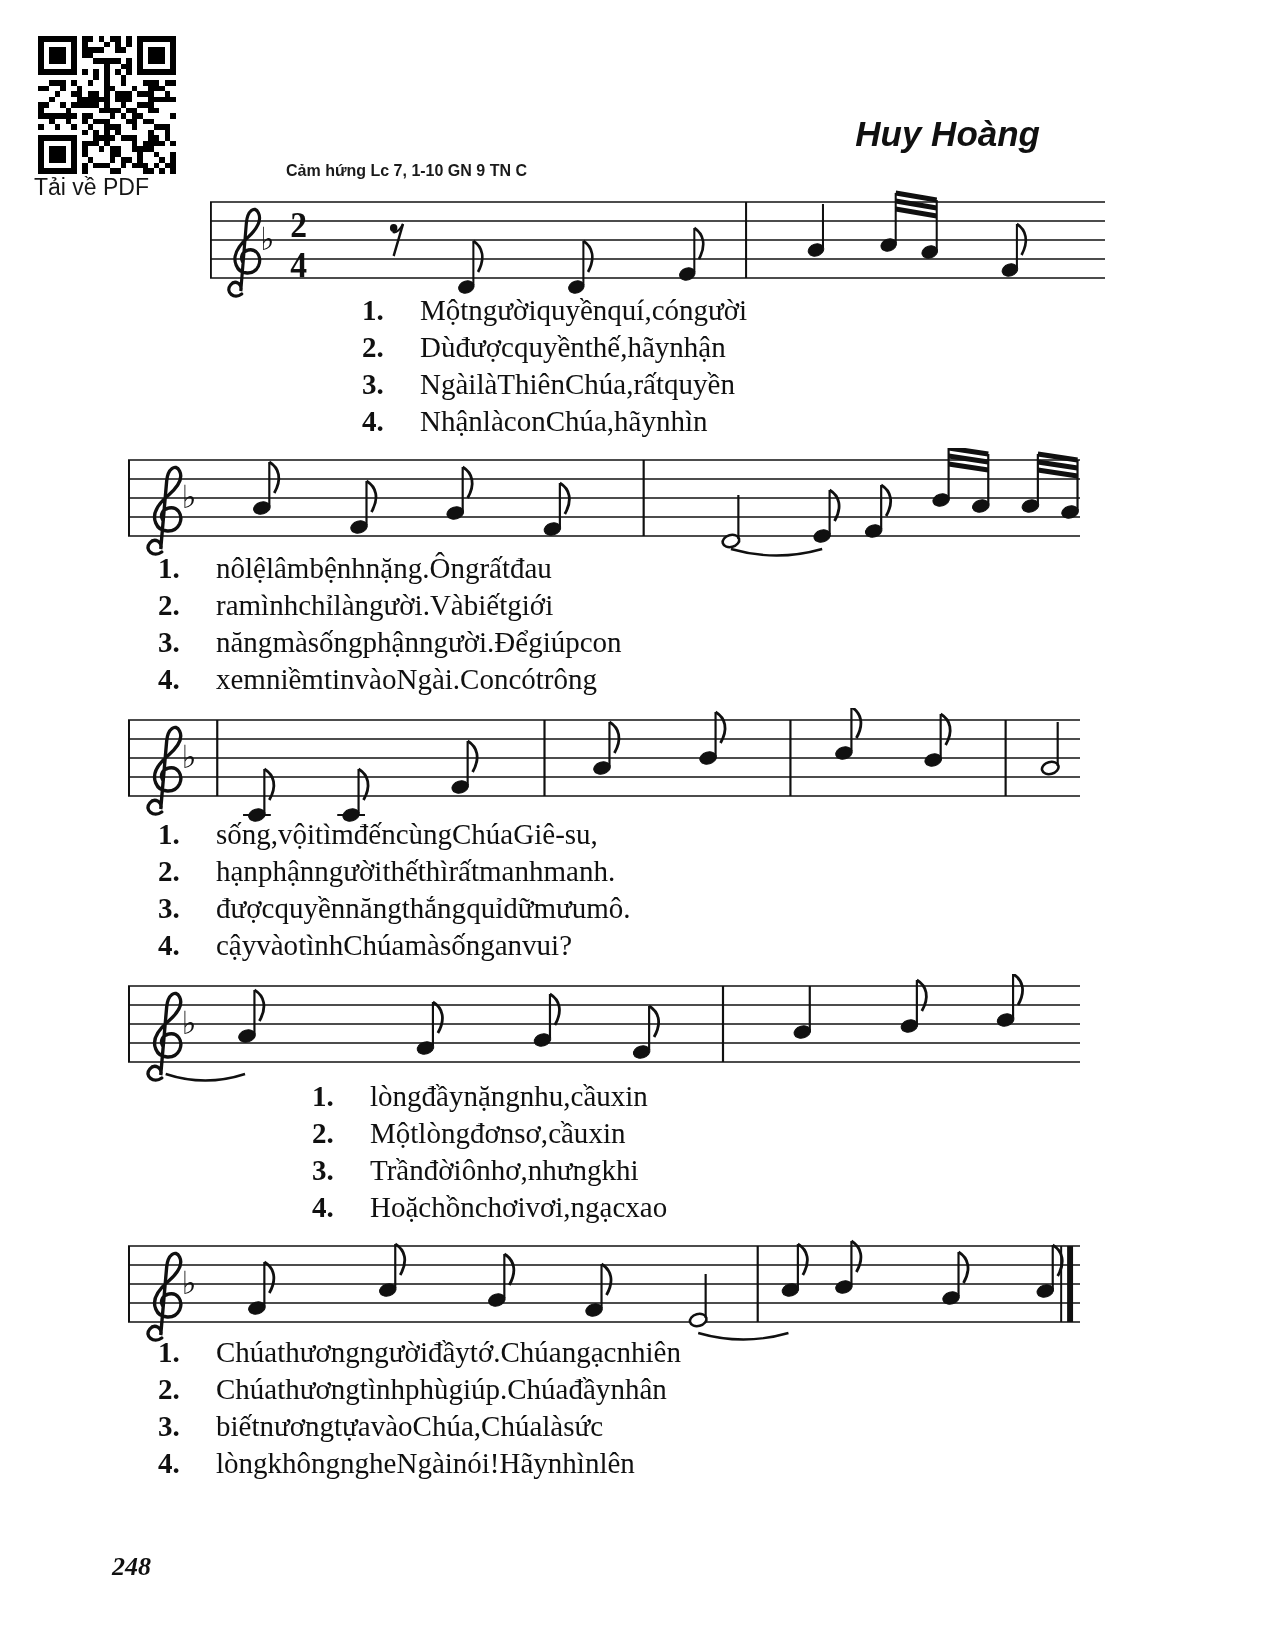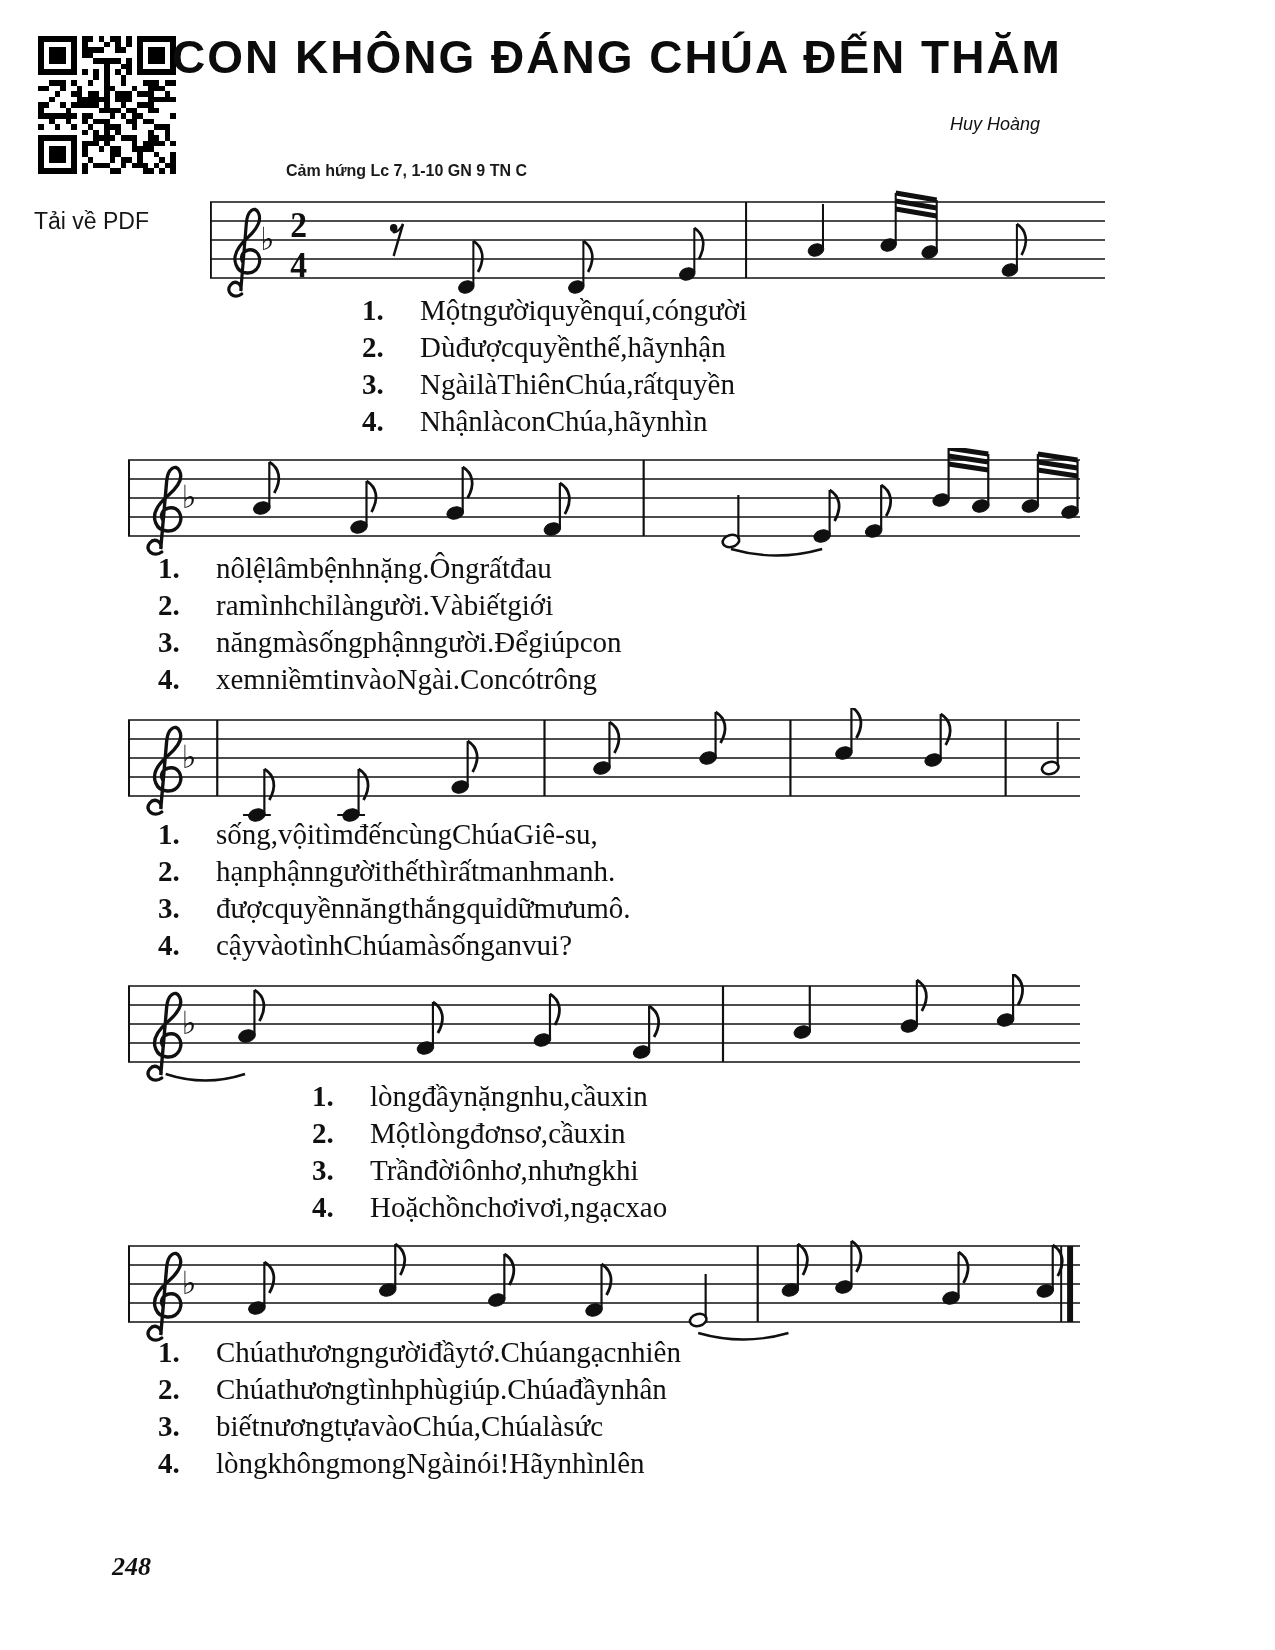--- a/index.html
+++ b/index.html
@@ -1,26 +1,26 @@
 <!DOCTYPE html>
 <html><head>
 <meta charset="utf-8">
 <style>
   html,body{margin:0;padding:0;background:#e8e8e4;}
   .page{position:relative;width:1275px;height:1650px;background:#ffffff;overflow:hidden;
         font-family:"Liberation Serif","DejaVu Serif",serif;color:#101010;}
   .qr{position:absolute;left:38px;top:36px;width:138px;height:138px;}
   .qr svg{width:100%;height:100%;display:block;}
   .qr-caption{position:absolute;left:34px;top:174px;font-family:"Liberation Sans","DejaVu Sans",sans-serif;
-        font-size:23px;color:#161616;margin-top:34px;}
+        font-size:23px;color:#161616;}
   .title{position:absolute;left:172px;top:30px;margin:0;white-space:nowrap;
         font-family:"Liberation Sans","DejaVu Sans",sans-serif;font-weight:800;font-size:46px;
         letter-spacing:2px;color:#0c0c0c;}
   .author{position:absolute;left:690px;top:114px;width:350px;text-align:right;
-        font-family:"Liberation Sans","DejaVu Sans",sans-serif;font-style:italic;font-weight:400;font-size:18px;}
+        font-family:"Liberation Sans","DejaVu Sans",sans-serif;font-style:italic;font-weight:700;font-size:35px;}
   .inspiration{position:absolute;left:286px;top:162px;
         font-family:"Liberation Sans","DejaVu Sans",sans-serif;font-weight:600;font-size:16px;color:#1a1a1a;}
   .staff{position:absolute;height:118px;}
   .staff svg{width:100%;height:100%;display:block;}
   .staff-1{left:210px;top:190px;width:895px;}
   .staff-2{left:128px;top:448px;width:952px;}
   .staff-3{left:128px;top:708px;width:952px;}
   .staff-4{left:128px;top:974px;width:952px;}
   .staff-5{left:128px;top:1234px;width:952px;}
   .verse{position:absolute;font-size:29px;line-height:37px;}
@@ -255,21 +255,20 @@
         <rect x="18" y="0" width="7" height="7" fill="#000"></rect>
         <rect x="19" y="1" width="5" height="5" fill="#fff"></rect>
         <rect x="20" y="2" width="3" height="3" fill="#000"></rect>
         <rect x="0" y="18" width="7" height="7" fill="#000"></rect>
         <rect x="1" y="19" width="5" height="5" fill="#fff"></rect>
         <rect x="2" y="20" width="3" height="3" fill="#000"></rect>
       </svg>
     </div>
   <div class="qr-caption">Tải về PDF</div>
 
-  <h1 class="title">CON KHÔNG ĐÁNG CHÚA ĐẾN THĂM</h1>
   <div class="author">Huy Hoàng</div>
   <div class="inspiration">Cảm hứng Lc 7, 1-10 GN 9 TN C</div>
 
   <div class="staff staff-1">
       <svg id="staff-1" viewBox="0 0 960 118" preserveAspectRatio="none">
         <line x1="0" y1="12" x2="960" y2="12" stroke="#101010" stroke-width="1.6"></line>
         <line x1="0" y1="31" x2="960" y2="31" stroke="#101010" stroke-width="1.6"></line>
         <line x1="0" y1="50" x2="960" y2="50" stroke="#101010" stroke-width="1.6"></line>
         <line x1="0" y1="69" x2="960" y2="69" stroke="#101010" stroke-width="1.6"></line>
         <line x1="0" y1="88" x2="960" y2="88" stroke="#101010" stroke-width="1.6"></line>
@@ -713,21 +712,21 @@
           <span>Chúa</span>
           <span>là</span>
           <span>sức</span>
         </span>
       </div>
       <div class="vline">
         <span class="vnum">4.</span>
         <span class="vwords">
           <span>lòng</span>
           <span>không</span>
-          <span>mong</span>
+          <span>nghe</span>
           <span>Ngài</span>
           <span>nói!</span>
           <span>Hãy</span>
           <span>nhìn</span>
           <span>lên</span>
         </span>
       </div>
     </div>
 
   <div class="page-number">248</div>

